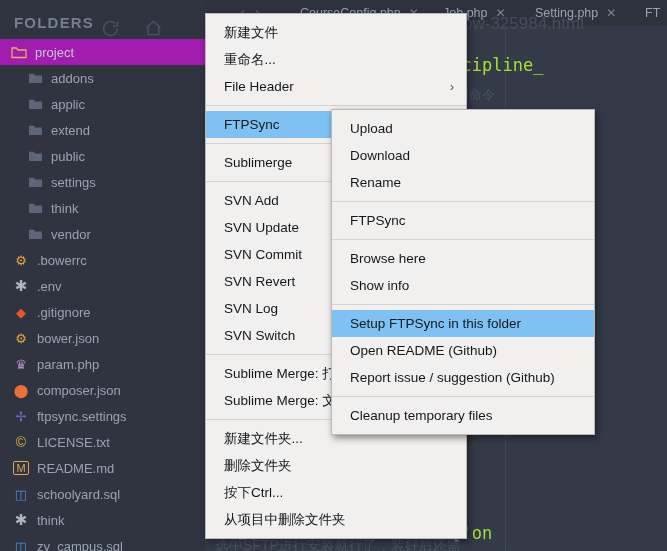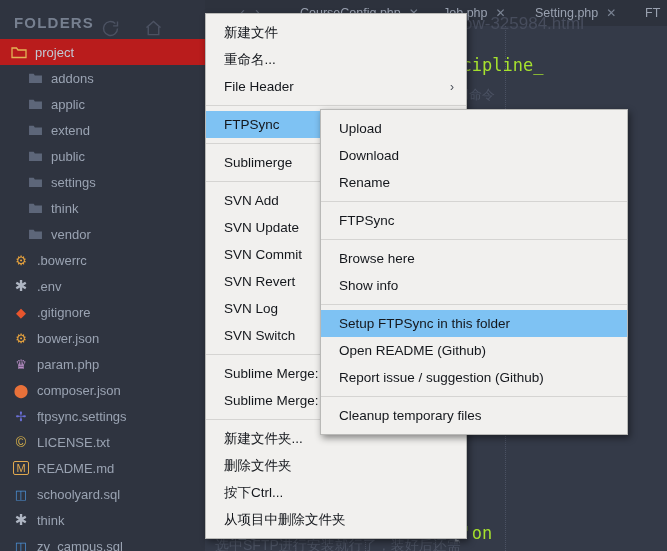--- a/index.html
+++ b/index.html
@@ -125,21 +125,21 @@
     font-weight: bold;
   }
   .sb-row {
     display: flex; align-items: center;
     height: 26px;
     padding-left: 12px;
     color: #9aa3b2;
     font-size: 13px;
     white-space: nowrap;
   }
-  .sb-row.root { color: #c2c9d4; padding-left: 10px; background: #b91c1c; }
+  .sb-row.root { color: #c2c9d4; padding-left: 10px; background: #a21caf; }
   .sb-row.child { padding-left: 26px; }
   .sb-ico {
     width: 18px; height: 16px;
     margin-right: 7px;
     flex: 0 0 18px;
     display: inline-flex; align-items: center; justify-content: center;
     font-size: 13px;
   }
   .folder-open svg, .folder svg { display: block; }
 
@@ -148,21 +148,21 @@
     position: absolute;
     background: #f1f0ee;
     border: 1px solid #b9b9b7;
     box-shadow: 2px 3px 7px rgba(0,0,0,.45);
     z-index: 50;
     padding: 5px 0;
     font-size: 13.5px;
     color: #14171c;
   }
   #menu-main { left: 205px; top: 13px; width: 262px; }
-  #menu-sub  { left: 320px; top: 109px; width: 308px; }
+  #menu-sub  { left: 331px; top: 109px; width: 264px; }
   .mi {
     display: flex; align-items: center;
     height: 27px;
     padding: 0 12px 0 18px;
     white-space: nowrap;
   }
   .mi.hl { background: #7ec2f3; }
   .mi .arrow { margin-left: auto; color: #4a4f58; font-size: 12px; }
   .msep {
     height: 1px; background: #d5d4d2;

